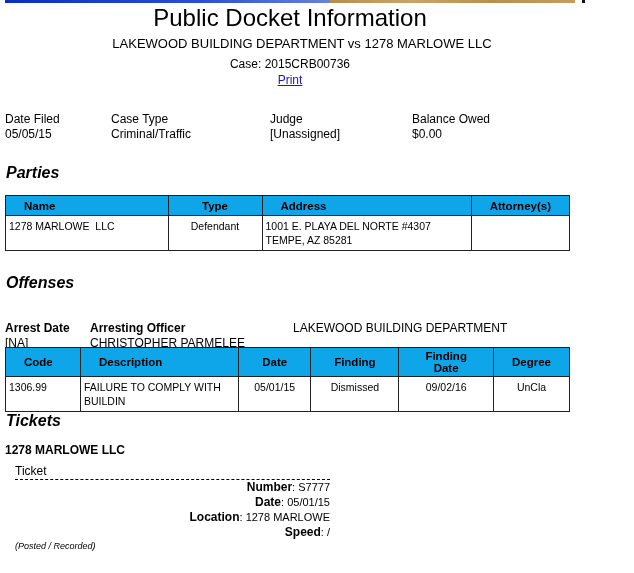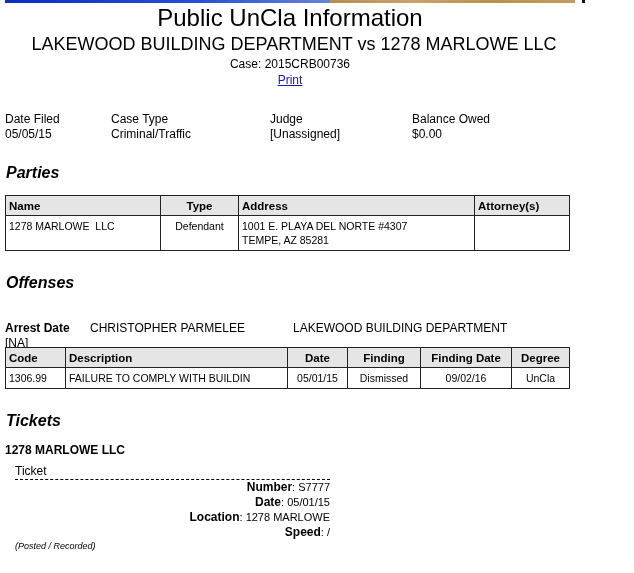--- a/index.html
+++ b/index.html
@@ -4,34 +4,34 @@
   <style>
     html, body { margin: 0; padding: 0; background: #ffffff; }
     body { width: 634px; height: 573px; position: relative; overflow: hidden;
            font-family: "Liberation Sans", sans-serif; color: #000; }
     .banner { position: absolute; left: 5px; top: 0; width: 570px; height: 3px; display: flex; }
     .banner .blue { width: 325px; height: 3px; background: linear-gradient(90deg, #0a2fbf 0%, #2a4fd0 60%, #6a84d8 100%); }
     .banner .tan { flex: 1; height: 3px; background: linear-gradient(90deg, #b58f4f, #c9a46a, #b8904e, #c49c5e); position: relative; }
     .banner .tan .mark { position: absolute; left: 252px; top: 0; width: 3px; height: 3px; background: #111; }
 
     .title { position: absolute; left: 0; width: 580px; text-align: center; top: 4px; font-size: 24px; line-height: 28px; }
-    .subtitle { position: absolute; left: 4px; width: 580px; text-align: center; top: 33px; font-size: 18px; line-height: 22px; }
+    .subtitle { position: absolute; left: 12px; width: 580px; text-align: center; top: 33px; font-size: 13px; line-height: 22px; }
     .case { position: absolute; left: 0; width: 580px; text-align: center; top: 54px; font-size: 12px; line-height: 20px; }
     .print { position: absolute; left: 0; width: 580px; text-align: center; top: 73px; font-size: 12px; line-height: 15px; }
     .print a { color: #1a1ab0; text-decoration: underline; cursor: pointer; }
 
     .summary { position: absolute; top: 112px; left: 5px; font-size: 12px; }
     .summary .col { position: absolute; top: 0; white-space: nowrap; }
     .summary .lbl { font-weight: normal; line-height: 15px; }
     .summary .val { line-height: 15px; }
 
     h2.section { position: absolute; left: 6px; margin: 0; font-size: 16px; font-style: italic; font-weight: bold; line-height: 20px; }
 
     table.grid { position: absolute; left: 5px; border-collapse: collapse; font-size: 11px; }
-    table.grid th { background: #e5e5e5; font-weight: bold; border: 1px solid #222; padding: 2px 3px; text-align: left; height: 15px; font-size: 11.5px; margin-top: 12px; }
+    table.grid th { background: #0ea5e9; font-weight: bold; border: 1px solid #222; padding: 2px 18px; text-align: left; height: 15px; font-size: 11.5px; margin-top: 12px; }
     table.grid td { border: 1px solid #222; padding: 3px 3px; vertical-align: top; font-size: 10.5px; line-height: 14px; }
     .center { text-align: center !important; }
 
     .offhdr { position: absolute; top: 305px; left: 5px; font-size: 12px; }
     .offhdr .col { position: absolute; top: 16px; white-space: nowrap; }
     .offhdr .lbl { font-weight: bold; line-height: 15px; }
     .offhdr .val { line-height: 15px; }
 
     .party-name { position: absolute; left: 5px; top: 443px; font-weight: bold; font-size: 12px; }
     .ticket-box { position: absolute; left: 15px; top: 464px; width: 315px; }
@@ -43,21 +43,21 @@
 </head>
 <body>
 
 <div class="banner">
   <div class="blue"></div>
   <div class="tan">
       <div class="mark"></div>
     </div>
 </div>
 
-<div class="title">Public UnCla Information</div>
+<div class="title">Public Docket Information</div>
 <div class="subtitle">LAKEWOOD BUILDING DEPARTMENT vs 1278 MARLOWE LLC</div>
 <div class="case">Case: 2015CRB00736</div>
 <div class="print"><a>Print</a></div>
 
 <div class="summary">
   <div class="col" style="left:0">
     <div class="lbl">Date Filed</div>
     <div class="val">05/05/15</div>
   </div>
   <div class="col" style="left:106px">
@@ -99,20 +99,21 @@
 </table>
 
 <h2 class="section" style="top:273px">Offenses</h2>
 
 <div class="offhdr">
   <div class="col" style="left:0">
     <div class="lbl">Arrest Date</div>
     <div class="val">[NA]</div>
   </div>
   <div class="col" style="left:85px">
+    <div class="lbl">Arresting Officer</div>
     <div class="val">CHRISTOPHER PARMELEE</div>
   </div>
   <div class="col" style="left:288px">
     <div class="val">LAKEWOOD BUILDING DEPARTMENT</div>
   </div>
 </div>
 
 <table class="grid" style="top:347px; width:565px;">
   <thead>
     <tr>

